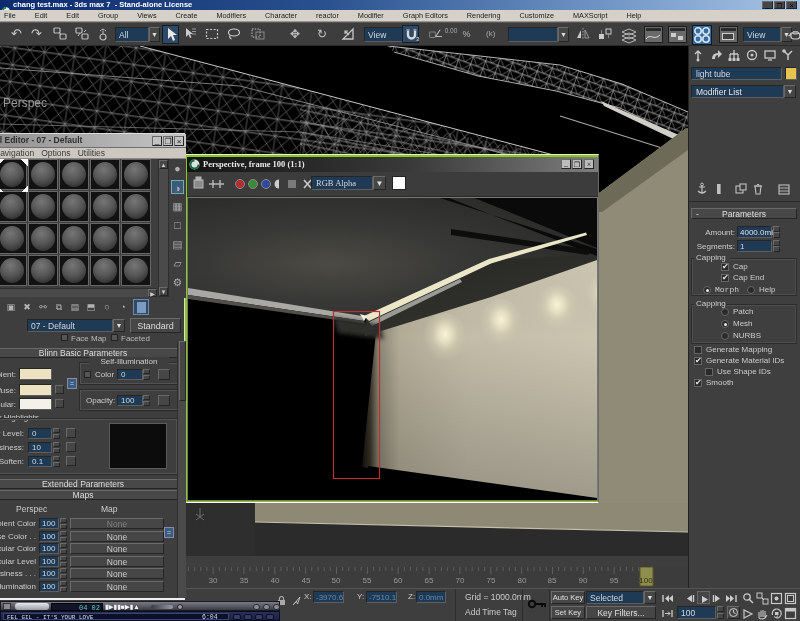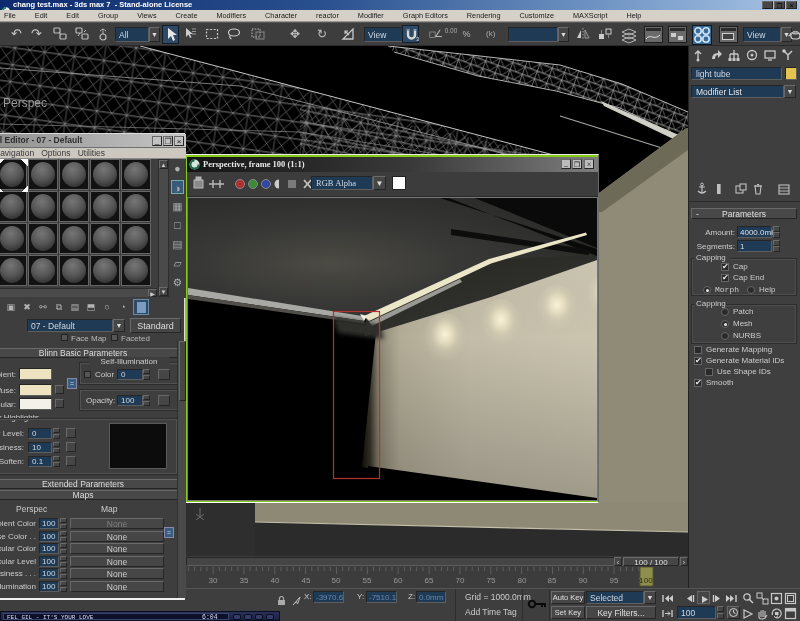--- a/index.html
+++ b/index.html
@@ -290,26 +290,20 @@
       </div>
 <div class="abs" style="left:17px;top:310px;color:#ccc;font-size:8px;">Generate Material IDs</div>
 <div class="abs" style="left:16px;top:322px;width:8px;height:8px;background:#2a2a2a;border:1px solid #666;"></div>
 <div class="abs" style="left:28px;top:321px;color:#ccc;font-size:8px;">Use Shape IDs</div>
 <div class="abs" style="left:5px;top:333px;width:8px;height:8px;background:#2a2a2a;border:1px solid #666;">
         <span style="position:absolute;left:0px;top:-2px;color:#e8e8e8;font-size:8px;">✔</span>
       </div>
 <div class="abs" style="left:17px;top:332px;color:#ccc;font-size:8px;">Smooth</div>
 </div>
 
-<div class="abs" style="left:0;top:556px;width:688px;height:11px;background:#3c3c3c;">
- <div class="abs sunk" style="left:186px;top:1px;width:502px;height:9px;background:#454545;"></div>
- <div class="abs btn3" style="left:614px;top:1px;width:8px;height:9px;color:#ccc;font-size:7px;line-height:9px;text-align:center;">‹</div>
- <div class="abs btn3" style="left:623px;top:1px;width:56px;height:9px;color:#ddd;font-size:8px;line-height:9px;text-align:center;">100 / 100</div>
- <div class="abs btn3" style="left:680px;top:1px;width:8px;height:9px;color:#ccc;font-size:7px;line-height:9px;text-align:center;">›</div>
-</div>
 <div id="trackbar" class="abs" style="left:0;top:567px;width:688px;height:21px;background:#3c3c3c;border-bottom:1px solid #262626;">
 <svg width="688" height="21" style="position:absolute;left:0;top:0;">
 <rect x="0" y="0" width="688" height="21" fill="#3c3c3c"></rect>
 <path d="M28.0 0 V7 M34.2 0 V4 M40.3 0 V4 M46.5 0 V4 M52.7 0 V4 M58.9 0 V7 M65.0 0 V4 M71.2 0 V4 M77.4 0 V4 M83.5 0 V4 M89.7 0 V7 M95.9 0 V4 M102.0 0 V4 M108.2 0 V4 M114.4 0 V4 M120.5 0 V7 M126.7 0 V4 M132.9 0 V4 M139.1 0 V4 M145.2 0 V4 M151.4 0 V7 M157.6 0 V4 M163.7 0 V4 M169.9 0 V4 M176.1 0 V4 M182.2 0 V7 M188.4 0 V4 M194.6 0 V4 M200.8 0 V4 M206.9 0 V4 M213.1 0 V7 M219.3 0 V4 M225.4 0 V4 M231.6 0 V4 M237.8 0 V4 M243.9 0 V7 M250.1 0 V4 M256.3 0 V4 M262.5 0 V4 M268.6 0 V4 M274.8 0 V7 M281.0 0 V4 M287.1 0 V4 M293.3 0 V4 M299.5 0 V4 M305.6 0 V7 M311.8 0 V4 M318.0 0 V4 M324.2 0 V4 M330.3 0 V4 M336.5 0 V7 M342.7 0 V4 M348.8 0 V4 M355.0 0 V4 M361.2 0 V4 M367.4 0 V7 M373.5 0 V4 M379.7 0 V4 M385.9 0 V4 M392.0 0 V4 M398.2 0 V7 M404.4 0 V4 M410.5 0 V4 M416.7 0 V4 M422.9 0 V4 M429.1 0 V7 M435.2 0 V4 M441.4 0 V4 M447.6 0 V4 M453.7 0 V4 M459.9 0 V7 M466.1 0 V4 M472.2 0 V4 M478.4 0 V4 M484.6 0 V4 M490.8 0 V7 M496.9 0 V4 M503.1 0 V4 M509.3 0 V4 M515.4 0 V4 M521.6 0 V7 M527.8 0 V4 M533.9 0 V4 M540.1 0 V4 M546.3 0 V4 M552.5 0 V7 M558.6 0 V4 M564.8 0 V4 M571.0 0 V4 M577.1 0 V4 M583.3 0 V7 M589.5 0 V4 M595.6 0 V4 M601.8 0 V4 M608.0 0 V4 M614.1 0 V7 M620.3 0 V4 M626.5 0 V4 M632.7 0 V4 M638.8 0 V4 M645.0 0 V7" stroke="#5e5e5e" stroke-width="1"></path>
 <text x="28" y="16" font-size="8" fill="#999" text-anchor="middle" font-family="Liberation Sans">0</text>
 <text x="59" y="16" font-size="8" fill="#999" text-anchor="middle" font-family="Liberation Sans">5</text>
 <text x="90" y="16" font-size="8" fill="#999" text-anchor="middle" font-family="Liberation Sans">10</text>
 <text x="121" y="16" font-size="8" fill="#999" text-anchor="middle" font-family="Liberation Sans">15</text>
 <text x="151" y="16" font-size="8" fill="#999" text-anchor="middle" font-family="Liberation Sans">20</text>
 <text x="182" y="16" font-size="8" fill="#999" text-anchor="middle" font-family="Liberation Sans">25</text>
@@ -753,20 +747,33 @@
         <div class="abs btn3" style="left:0;top:6px;width:7px;height:5px;"></div>
       </div>
 <div class="abs btn3" style="left:84px;top:446.5px;width:94px;height:11px;color:#ccc;font-size:8.5px;text-align:center;line-height:10px;">None</div>
 <div class="abs" style="left:178px;top:393px;width:10px;height:11px;background:#3a5c80;border:1px solid #88a;color:#cde;font-size:7px;line-height:10px;text-align:center;">=</div>
 <div class="abs" style="left:191px;top:207px;width:9px;height:257px;background:#4a4a4a;border-left:1px solid #2e2e2e;">
 <div class="abs btn3" style="left:1px;top:0px;width:7px;height:60px;"></div>
       </div>
     </div>
 
 <div id="winamp" class="abs" style="left:0;top:601px;width:280px;height:20px;">
+<div class="abs" style="left:0;top:0;width:280px;height:10px;background:linear-gradient(180deg,#7a7a84,#55555e 60%,#3a3a42);border:1px solid #1a1a22;">
+<div class="abs" style="left:2px;top:1px;width:8px;height:7px;background:#8a8a94;border:1px solid #333;"></div>
+<div class="abs" style="left:14px;top:1px;width:34px;height:7px;background:linear-gradient(180deg,#e8e8f0,#9a9aa4);border-radius:3px;"></div>
+<div class="abs" style="left:50px;top:1px;width:52px;height:8px;background:#12142a;border:1px solid #000;">
+          <span style="position:absolute;right:2px;top:0px;color:#56d0c0;font-size:7px;line-height:8px;font-family:'Liberation Mono',monospace;">04 02</span>
+        </div>
+<div class="abs" style="left:104px;top:1px;width:44px;height:8px;color:#f0f0f4;font-size:6.5px;letter-spacing:0px;line-height:8px;">▮▶▮▮■▶▮▲</div>
+<div class="abs" style="left:150px;top:3px;width:22px;height:4px;background:linear-gradient(90deg,#3a3a44,#9a9aa8);border-radius:2px;"></div>
+        <div class="abs" style="left:176px;top:2px;width:6px;height:6px;background:#9a9aa8;border-radius:50%;border:1px solid #222;"></div>
+<div class="abs" style="left:252px;top:2px;width:7px;height:6px;background:#8a8a96;border:1px solid #2a2a34;border-radius:3px;"></div>
+<div class="abs" style="left:262px;top:2px;width:7px;height:6px;background:#8a8a96;border:1px solid #2a2a34;border-radius:3px;"></div>
+<div class="abs" style="left:272px;top:2px;width:7px;height:6px;background:#8a8a96;border:1px solid #2a2a34;border-radius:3px;"></div>
+</div>
 <div class="abs" style="left:0;top:10px;width:280px;height:10px;background:linear-gradient(180deg,#2a3158,#1a2040);border:1px solid #0a0e20;">
 <div class="abs" style="left:2px;top:1px;width:226px;height:7px;background:#0c1028;border:1px solid #3a4470;">
           <span style="position:absolute;left:3px;top:0;color:#d4dcf0;font-size:6px;line-height:7px;letter-spacing:0px;font-family:'Liberation Mono',monospace;">FEL GIL - IT'S YOUR LOVE</span>
           <span style="position:absolute;left:198px;top:0;color:#d4dcf0;font-size:6.5px;line-height:7px;font-family:'Liberation Mono',monospace;">6:04</span>
         </div>
 <div class="abs" style="left:232px;top:2px;width:8px;height:6px;background:#343c68;border:1px solid #0a0e20;border-radius:2px;"></div>
 <div class="abs" style="left:243px;top:2px;width:8px;height:6px;background:#343c68;border:1px solid #0a0e20;border-radius:2px;"></div>
 <div class="abs" style="left:254px;top:2px;width:8px;height:6px;background:#343c68;border:1px solid #0a0e20;border-radius:2px;"></div>
 <div class="abs" style="left:265px;top:2px;width:8px;height:6px;background:#343c68;border:1px solid #0a0e20;border-radius:2px;"></div>
 </div>

